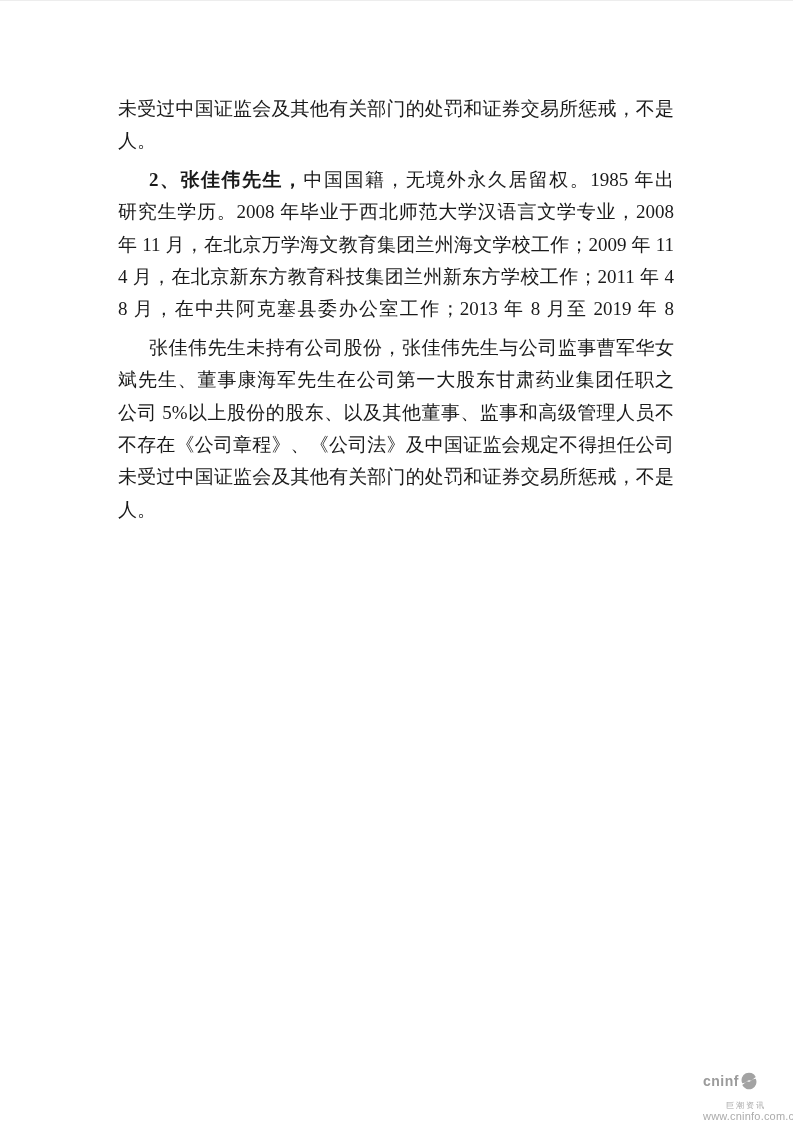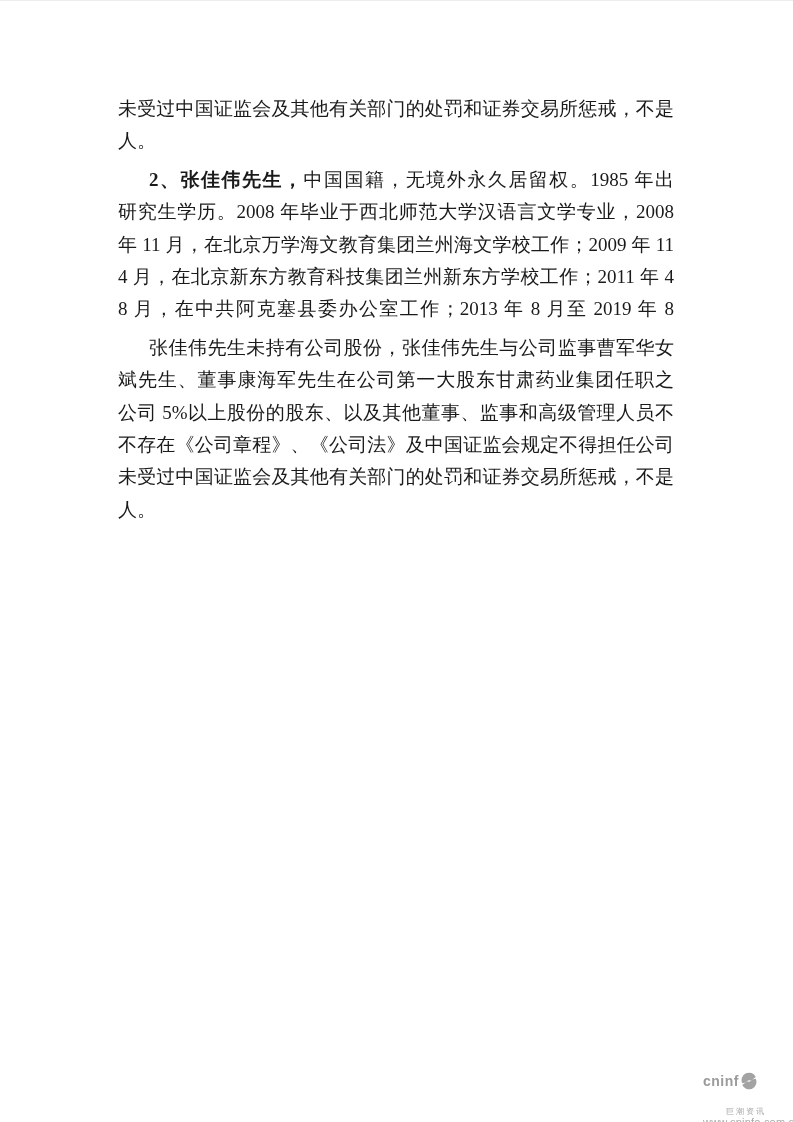--- a/index.html
+++ b/index.html
@@ -35,21 +35,21 @@
     display:flex;align-items:center;justify-content:flex-start;
     height:19px;
   }
   .brand{
     font-size:14px;font-weight:700;letter-spacing:.5px;
     color:#9b9b9b;line-height:1;
   }
   .swoosh{display:inline-flex;margin-left:1px;}
   .brand-zh{
     font-size:8px;letter-spacing:2px;color:#a6a6a6;
-    line-height:8px;margin-top:18px;text-align:center;
+    line-height:8px;margin-top:12px;text-align:center;
   }
   .url{
     font-size:11px;color:#ababab;line-height:11px;margin-top:1px;
     letter-spacing:.2px;
     text-align:center;
   }
 </style>
 </head>
 <body>
 

